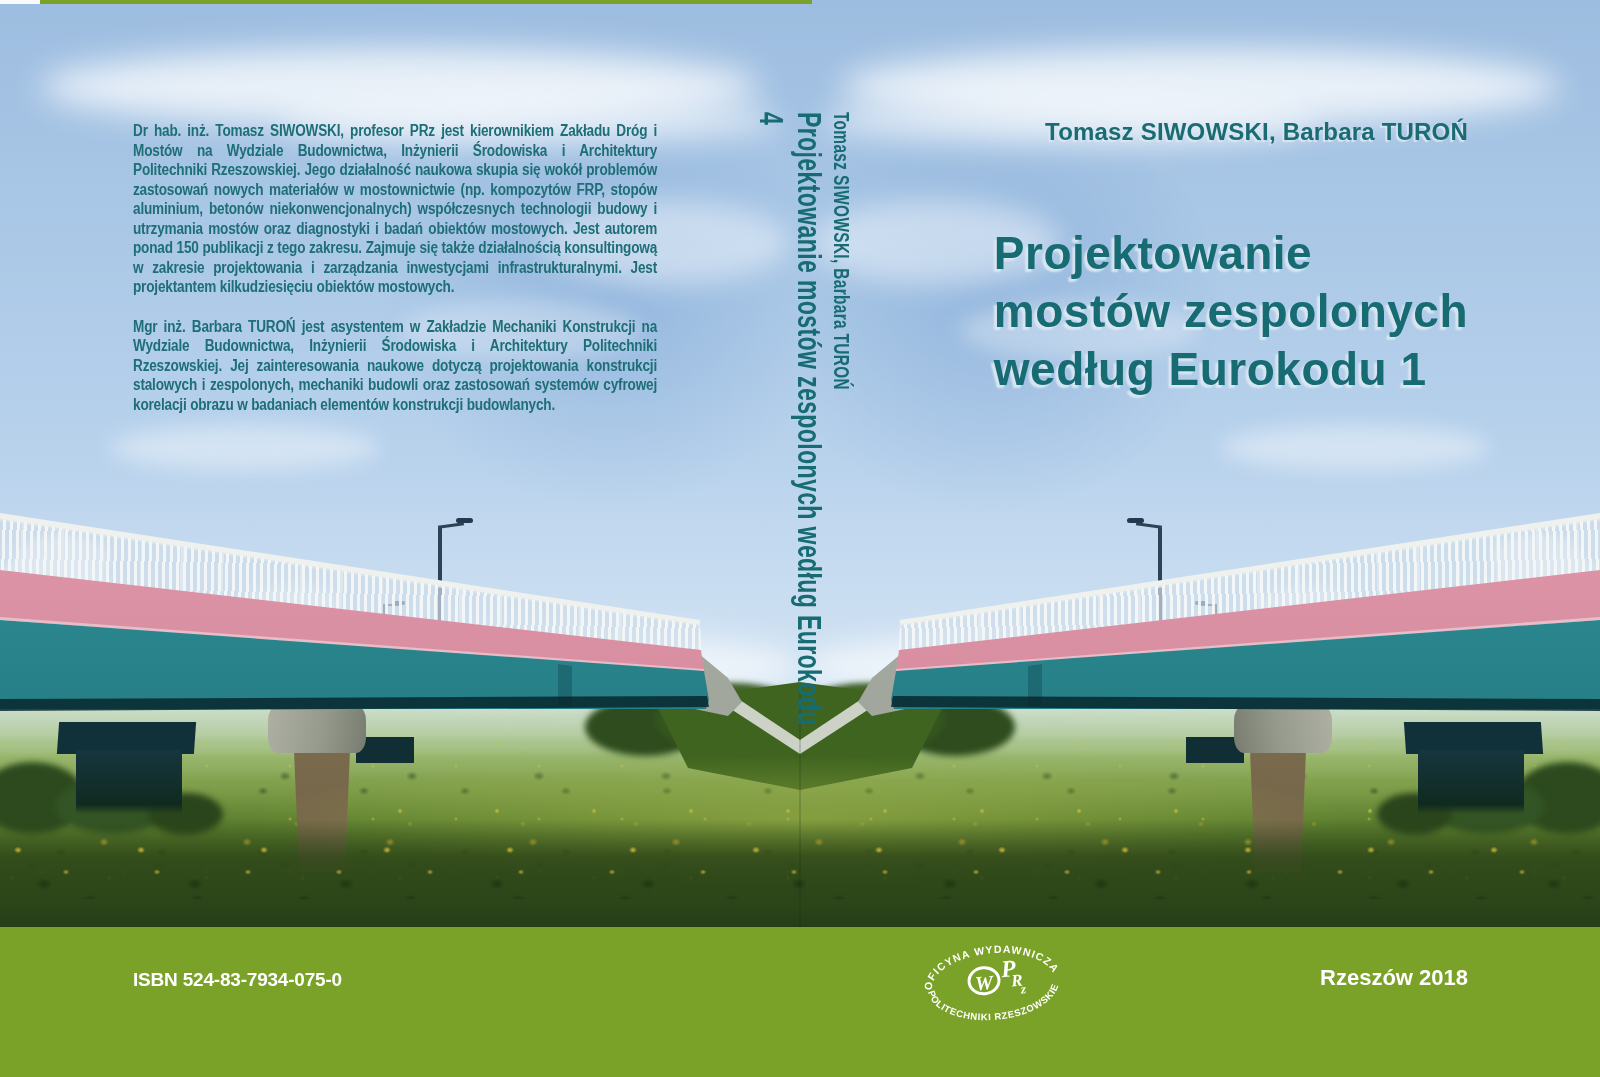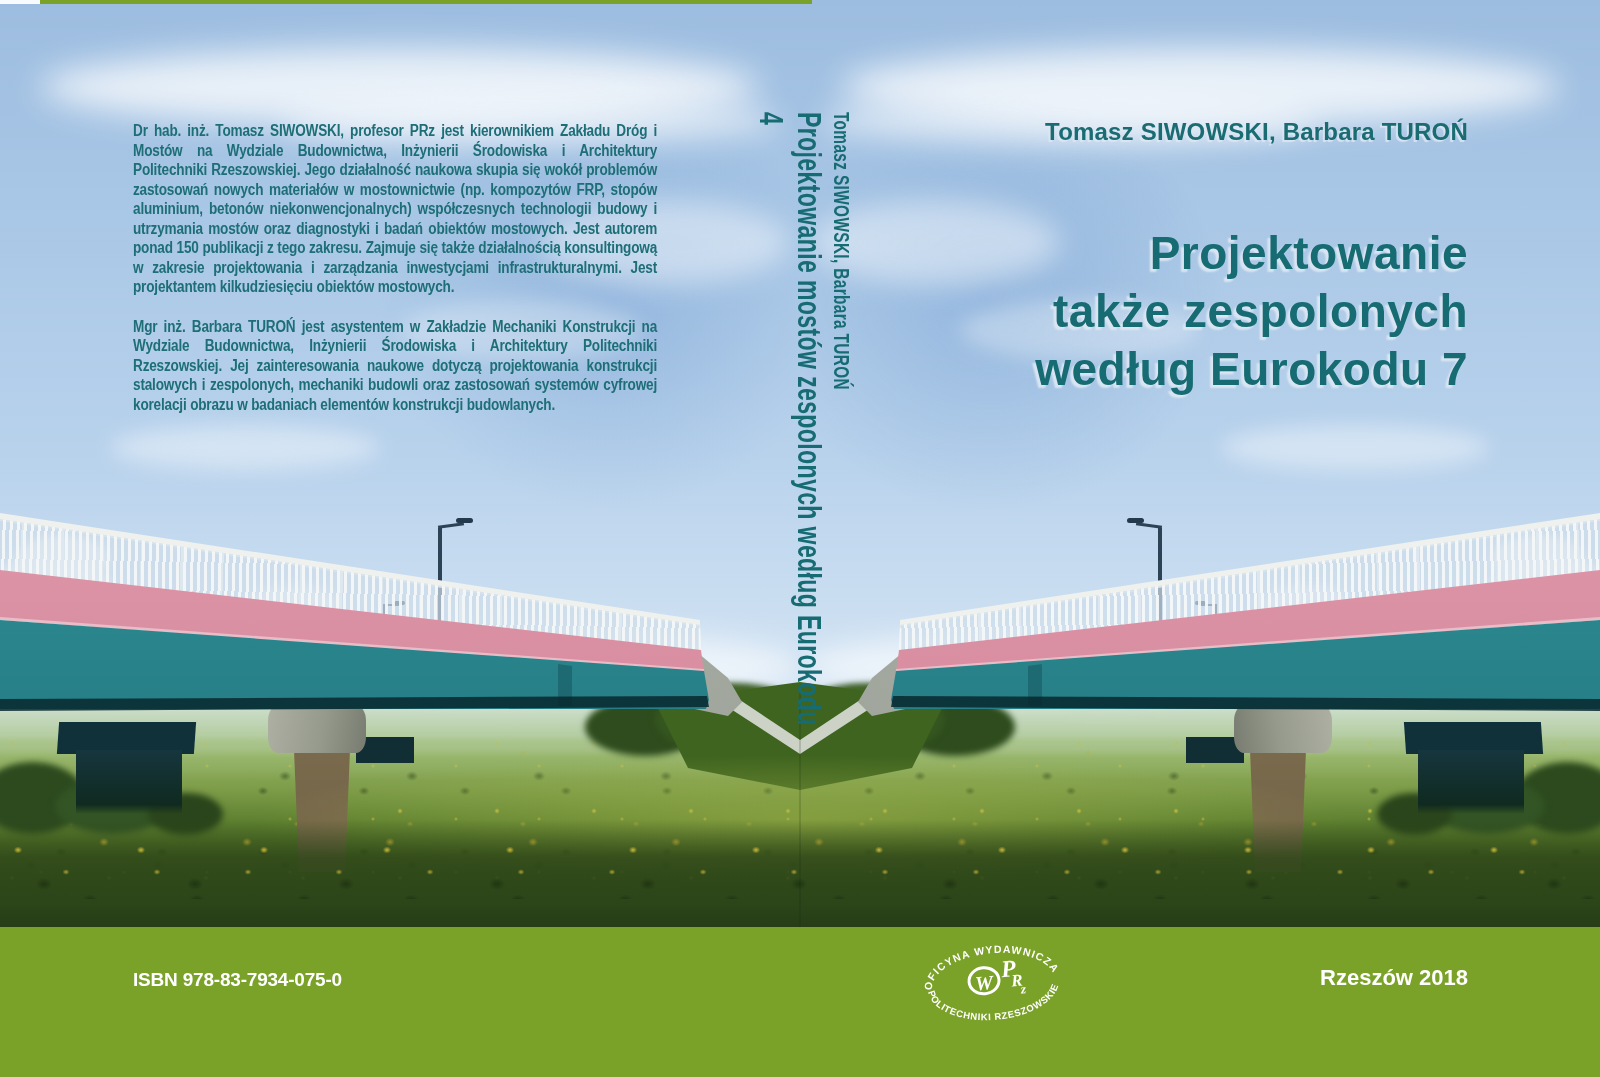--- a/index.html
+++ b/index.html
@@ -88,21 +88,21 @@
   .top-strip-white{position:absolute;left:0;top:0;width:40px;height:4px;z-index:25;background:#f8fbfd;}
   .top-strip-green{position:absolute;left:40px;top:0;width:772px;height:4px;z-index:25;}
   .bio{position:absolute;left:133px;top:121px;width:618px;z-index:30;
        transform:scaleX(.848);transform-origin:left top;
        font-size:16px;line-height:19.5px;font-weight:700;text-align:justify;
        color:#1d6e76;letter-spacing:-.2px;}
   .bio p{margin:0 0 20px 0;}
   .front-authors{position:absolute;right:132px;top:118px;z-index:30;
        font-size:24px;font-weight:700;letter-spacing:.2px;color:#1a6b72;
        text-shadow:-2px 2px 1px rgba(222,232,242,.85);}
-  .front-title{position:absolute;right:132px;top:224px;z-index:30;text-align:right;
+  .front-title{position:absolute;right:132px;top:224px;z-index:30;text-align:left;
        font-size:46px;line-height:58px;font-weight:700;letter-spacing:.5px;color:#176b72;
        text-shadow:-3px 3px 2px rgba(220,231,242,.95);}
   .front-title span{display:block;}
   .spine{position:absolute;left:752px;top:112px;height:900px;z-index:30;
        writing-mode:vertical-rl;transform:scaleY(.7);transform-origin:left top;
        color:#176b72;}
   .spine-authors{font-size:22px;font-weight:700;letter-spacing:.5px;margin-bottom:4px;}
   .spine-title{font-size:33px;font-weight:700;letter-spacing:.5px;}
   .isbn{position:absolute;left:133px;top:969px;z-index:30;color:#fff;
        font-size:19px;font-weight:700;letter-spacing:-.2px;}
@@ -233,25 +233,25 @@
   </div>
 
   <div class="spine">
     <div class="spine-authors">Tomasz SIWOWSKI, Barbara TUROŃ</div>
     <div class="spine-title">Projektowanie mostów zespolonych według Eurokodu 4</div>
   </div>
 
   <div class="front-authors">Tomasz SIWOWSKI, Barbara TUROŃ</div>
   <div class="front-title">
     <span>Projektowanie</span>
-    <span>także zespolonych</span>
-    <span>według Eurokodu 7</span>
-  </div>
-
-  <div class="isbn">ISBN 978-83-7934-075-0</div>
+    <span>mostów zespolonych</span>
+    <span>według Eurokodu 1</span>
+  </div>
+
+  <div class="isbn">ISBN 524-83-7934-075-0</div>
   <div class="place-year">Rzeszów 2018</div>
 
   <svg class="pub-logo" width="142" height="80" viewBox="0 0 142 80">
     <defs>
       <path id="arcTop" d="M 10 48 A 60 30 0 0 1 132 40"></path>
       <path id="arcBot" d="M 6 40 A 62 33 0 0 0 136 50"></path>
     </defs>
     <text fill="#ffffff" font-family="Liberation Sans, DejaVu Sans, sans-serif" font-size="10.5" font-weight="bold" letter-spacing="1.2">
       <textPath href="#arcTop" startOffset="2%">OFICYNA WYDAWNICZA</textPath>
     </text>

